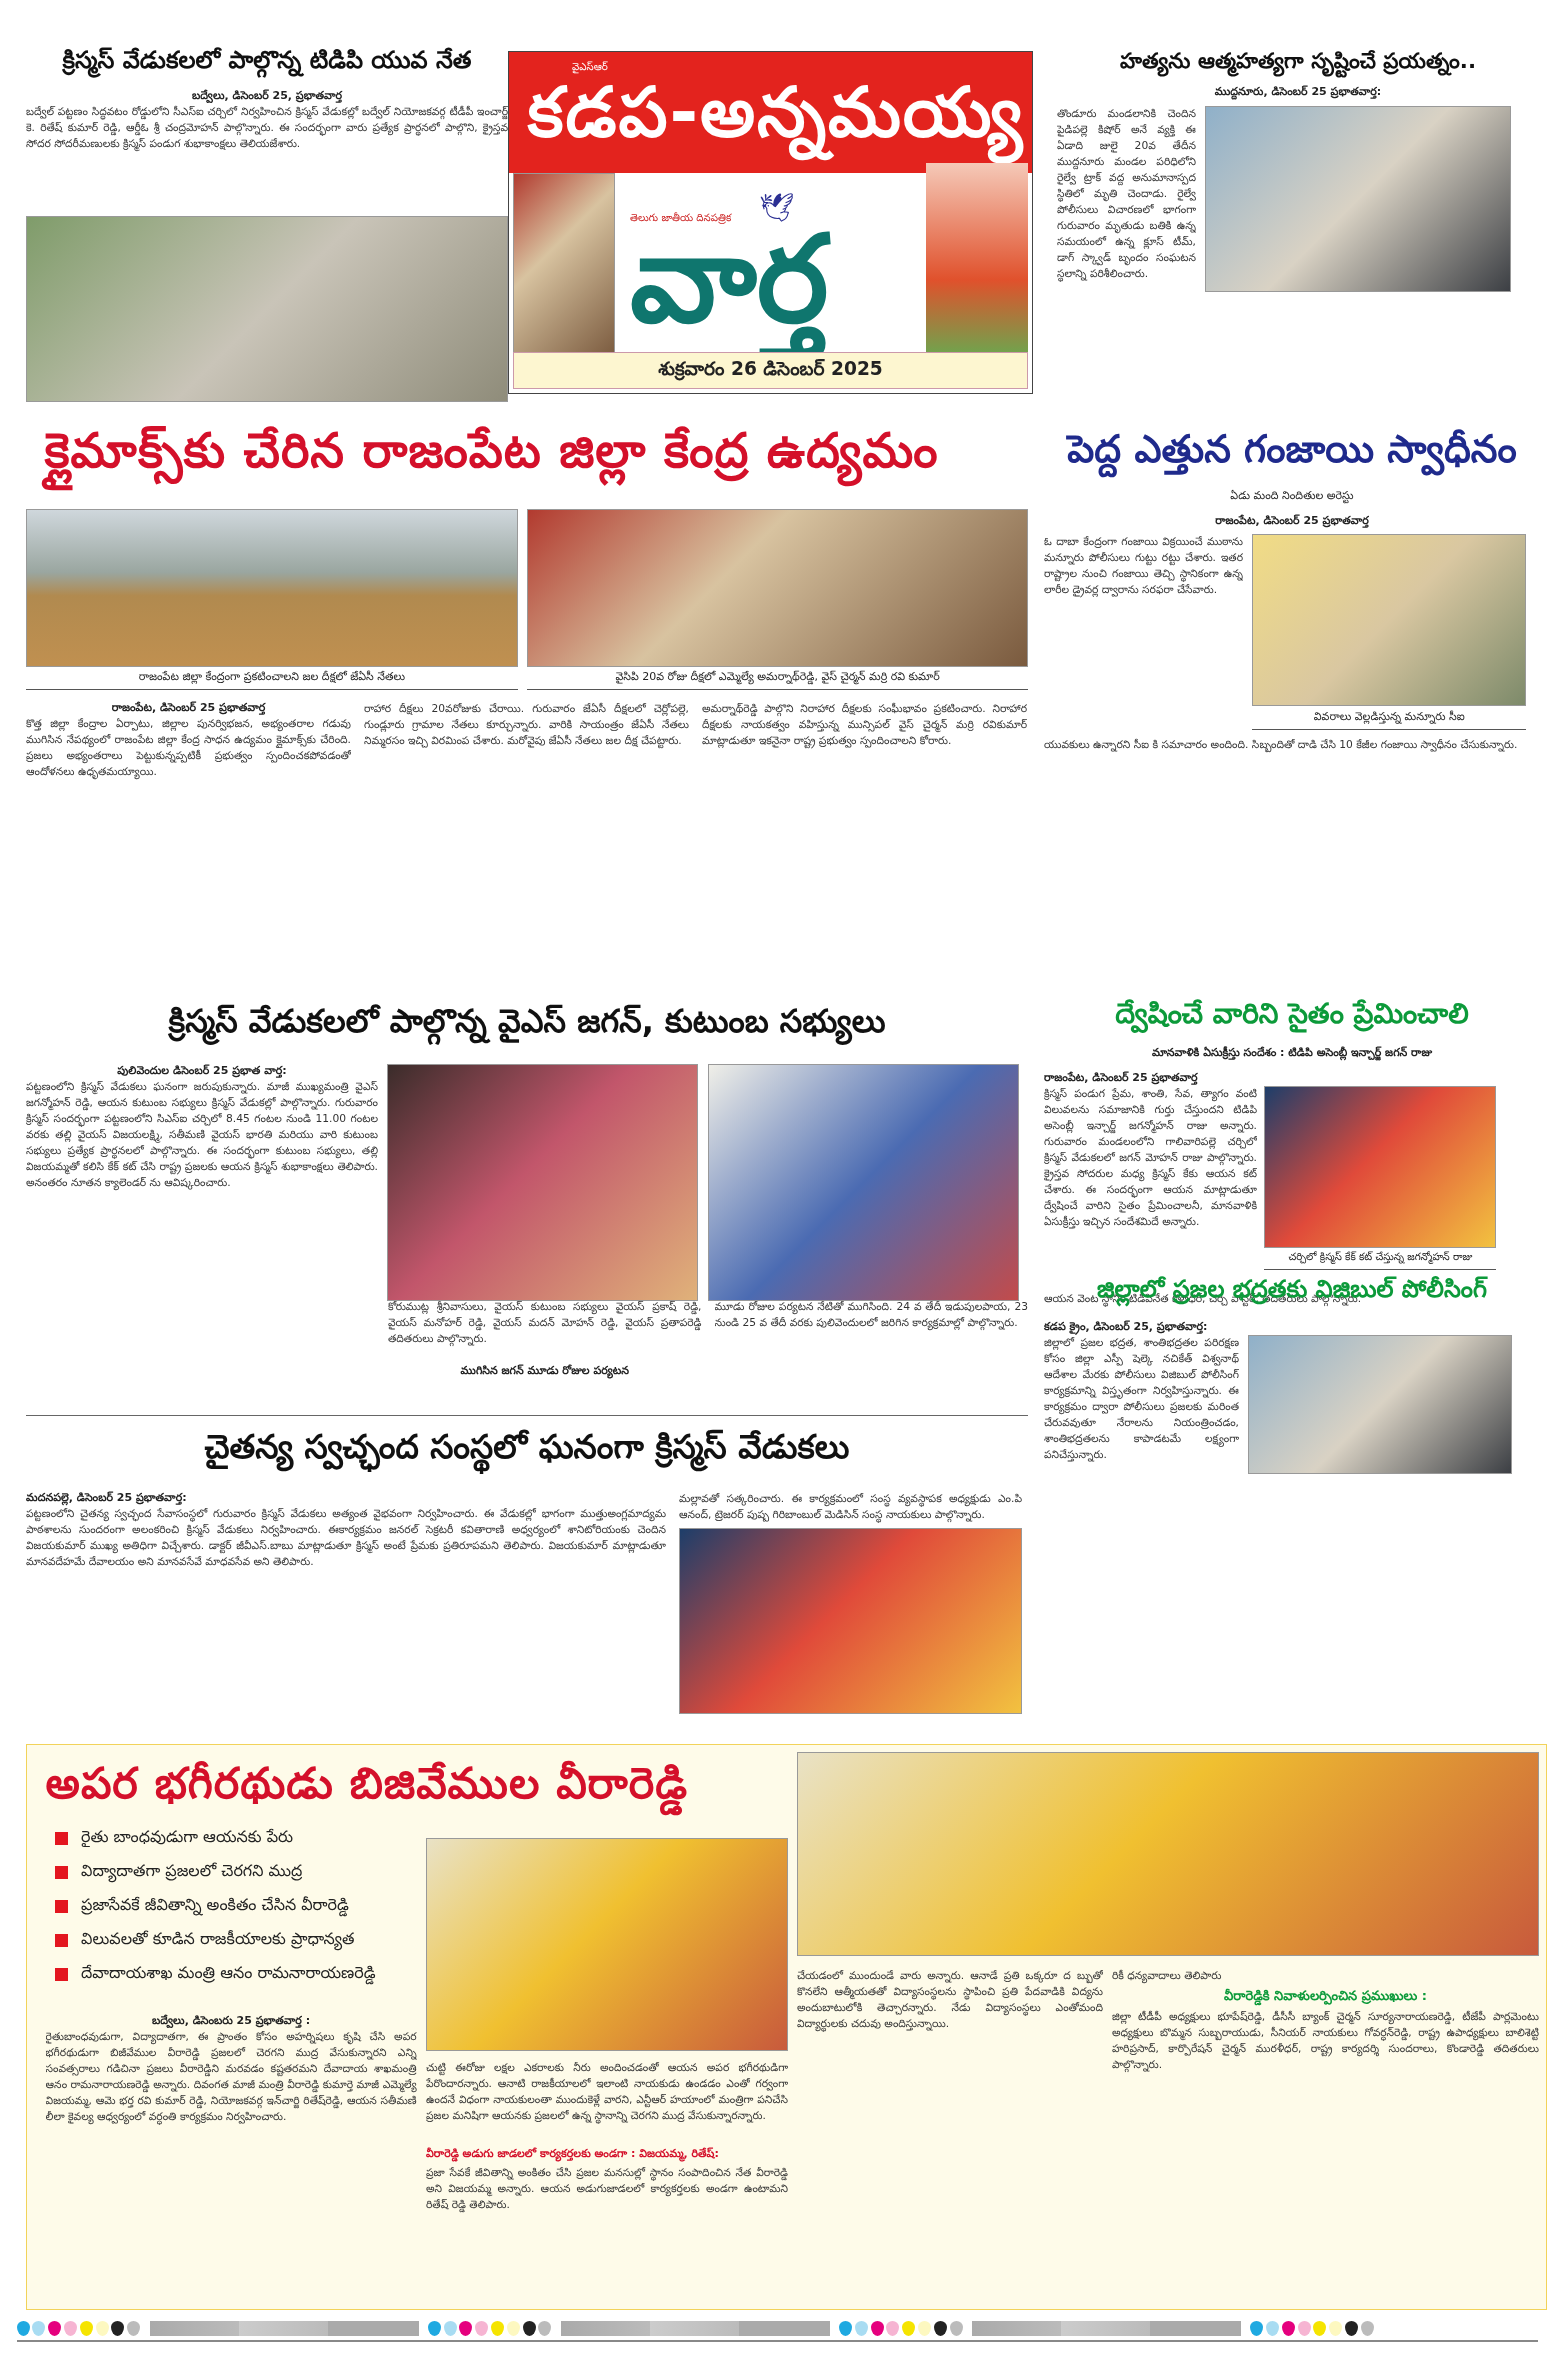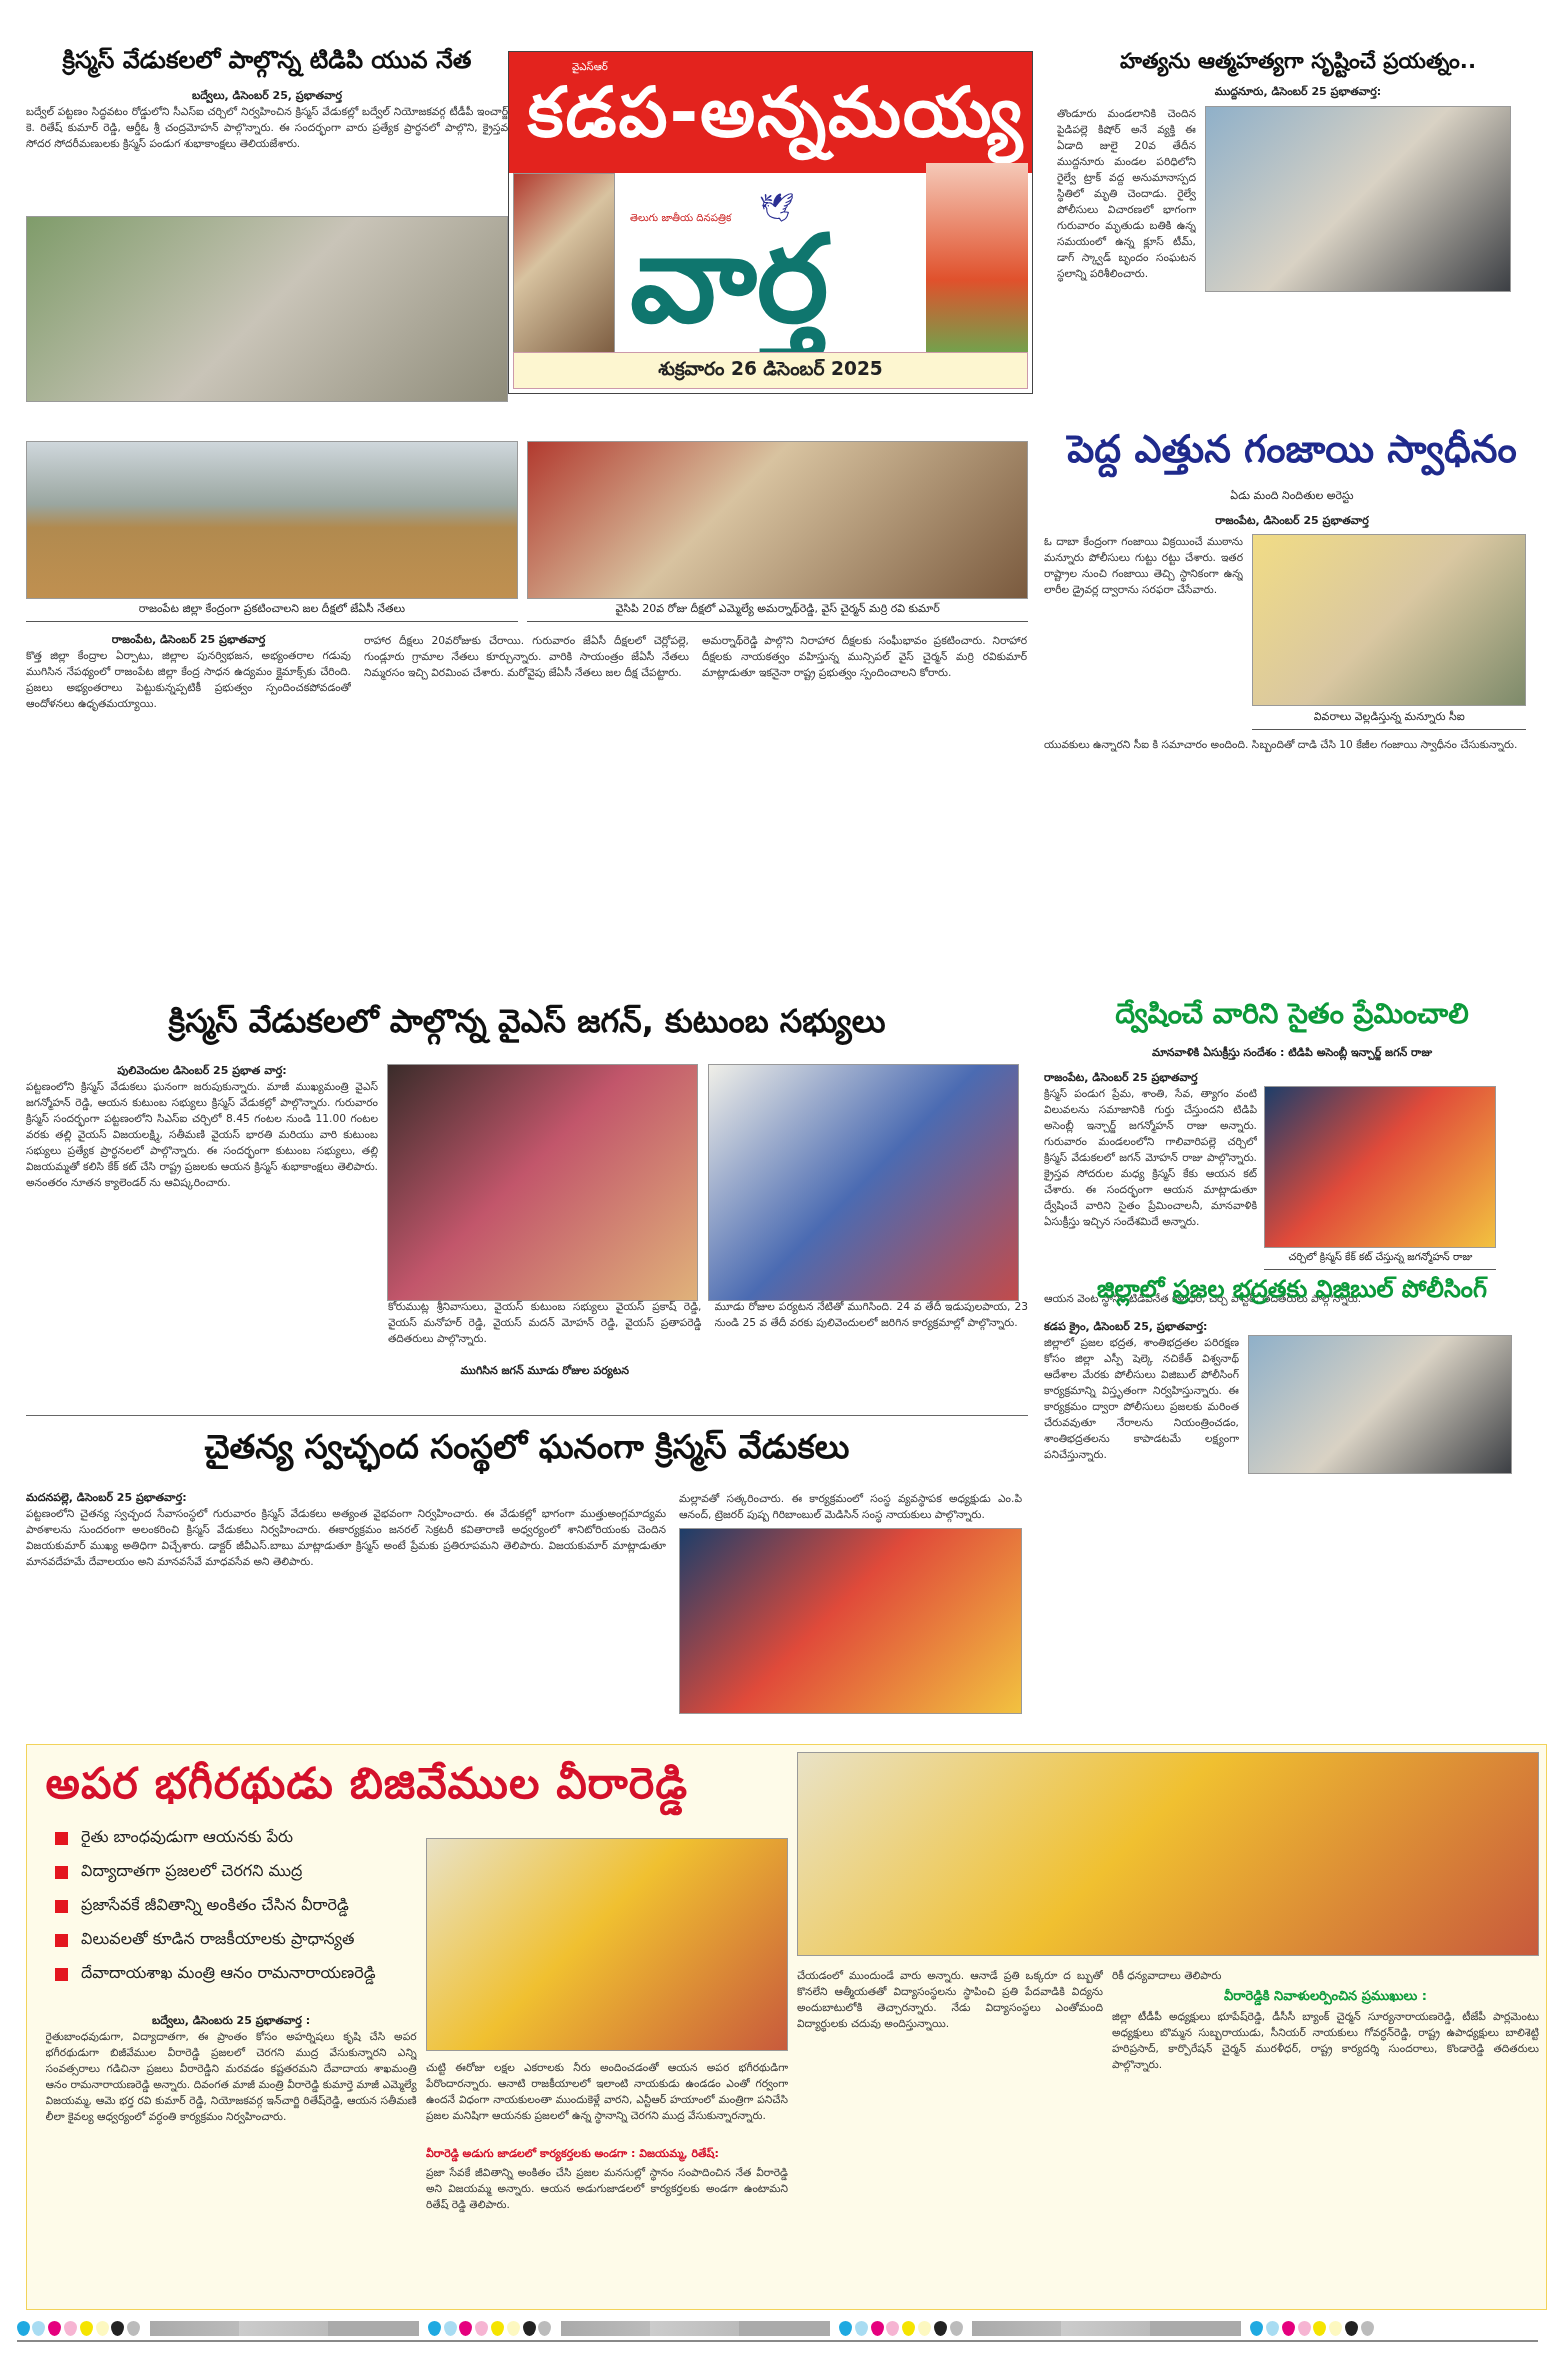--- a/index.html
+++ b/index.html
@@ -58,20 +58,21 @@
 <div class="abs" style="left:1057px;top:48px;width:482px">
   <h2 class="black-head" style="font-size:21.3px;text-align:center;margin-bottom:7.4px">హత్యను ఆత్మహత్యగా సృష్టించే ప్రయత్నం..</h2>
   <div class="dateline" style="margin-bottom:5.6px">ముద్దనూరు, డిసెంబర్ 25 ప్రభాతవార్త:</div>
   <div style="display:flex;gap:9.3px">
     <p class="body-text" style="width:139px;height:186px;overflow:hidden">తొండూరు మండలానికి చెందిన పైడిపల్లె కిషోర్ అనే వ్యక్తి ఈ ఏడాది జులై 20వ తేదీన ముద్దనూరు మండల పరిధిలోని రైల్వే ట్రాక్ వద్ద అనుమానాస్పద స్థితిలో మృతి చెందాడు. రైల్వే పోలీసులు విచారణలో భాగంగా గురువారం మృతుడు బతికి ఉన్న సమయంలో ఉన్న క్లూస్ టీమ్, డాగ్ స్క్వాడ్ బృందం సంఘటన స్థలాన్ని పరిశీలించారు.</p>
     <div class="photo street" style="width:306px;height:186px"></div>
   </div>
 </div>
 
 <div class="abs" style="left:26px;top:422px;width:1002px">
+  <h1 class="red-head" style="margin-left:18.6px">క్లైమాక్స్‌కు చేరిన రాజంపేట జిల్లా కేంద్ర ఉద్యమం</h1>
   <div style="display:flex;gap:9.3px;margin-top:18.6px">
     <div style="width:492px">
       <div class="photo water" style="height:158px"></div>
       <div class="caption">రాజంపేట జిల్లా కేంద్రంగా ప్రకటించాలని జల దీక్షలో జేఏసీ నేతలు</div>
     </div>
     <div style="width:501px">
       <div class="photo hall" style="height:158px"></div>
       <div class="caption">వైసిపి 20వ రోజు దీక్షలో ఎమ్మెల్యే అమర్నాథ్‌రెడ్డి, వైస్ చైర్మన్ మర్రి రవి కుమార్</div>
     </div>
   </div>

